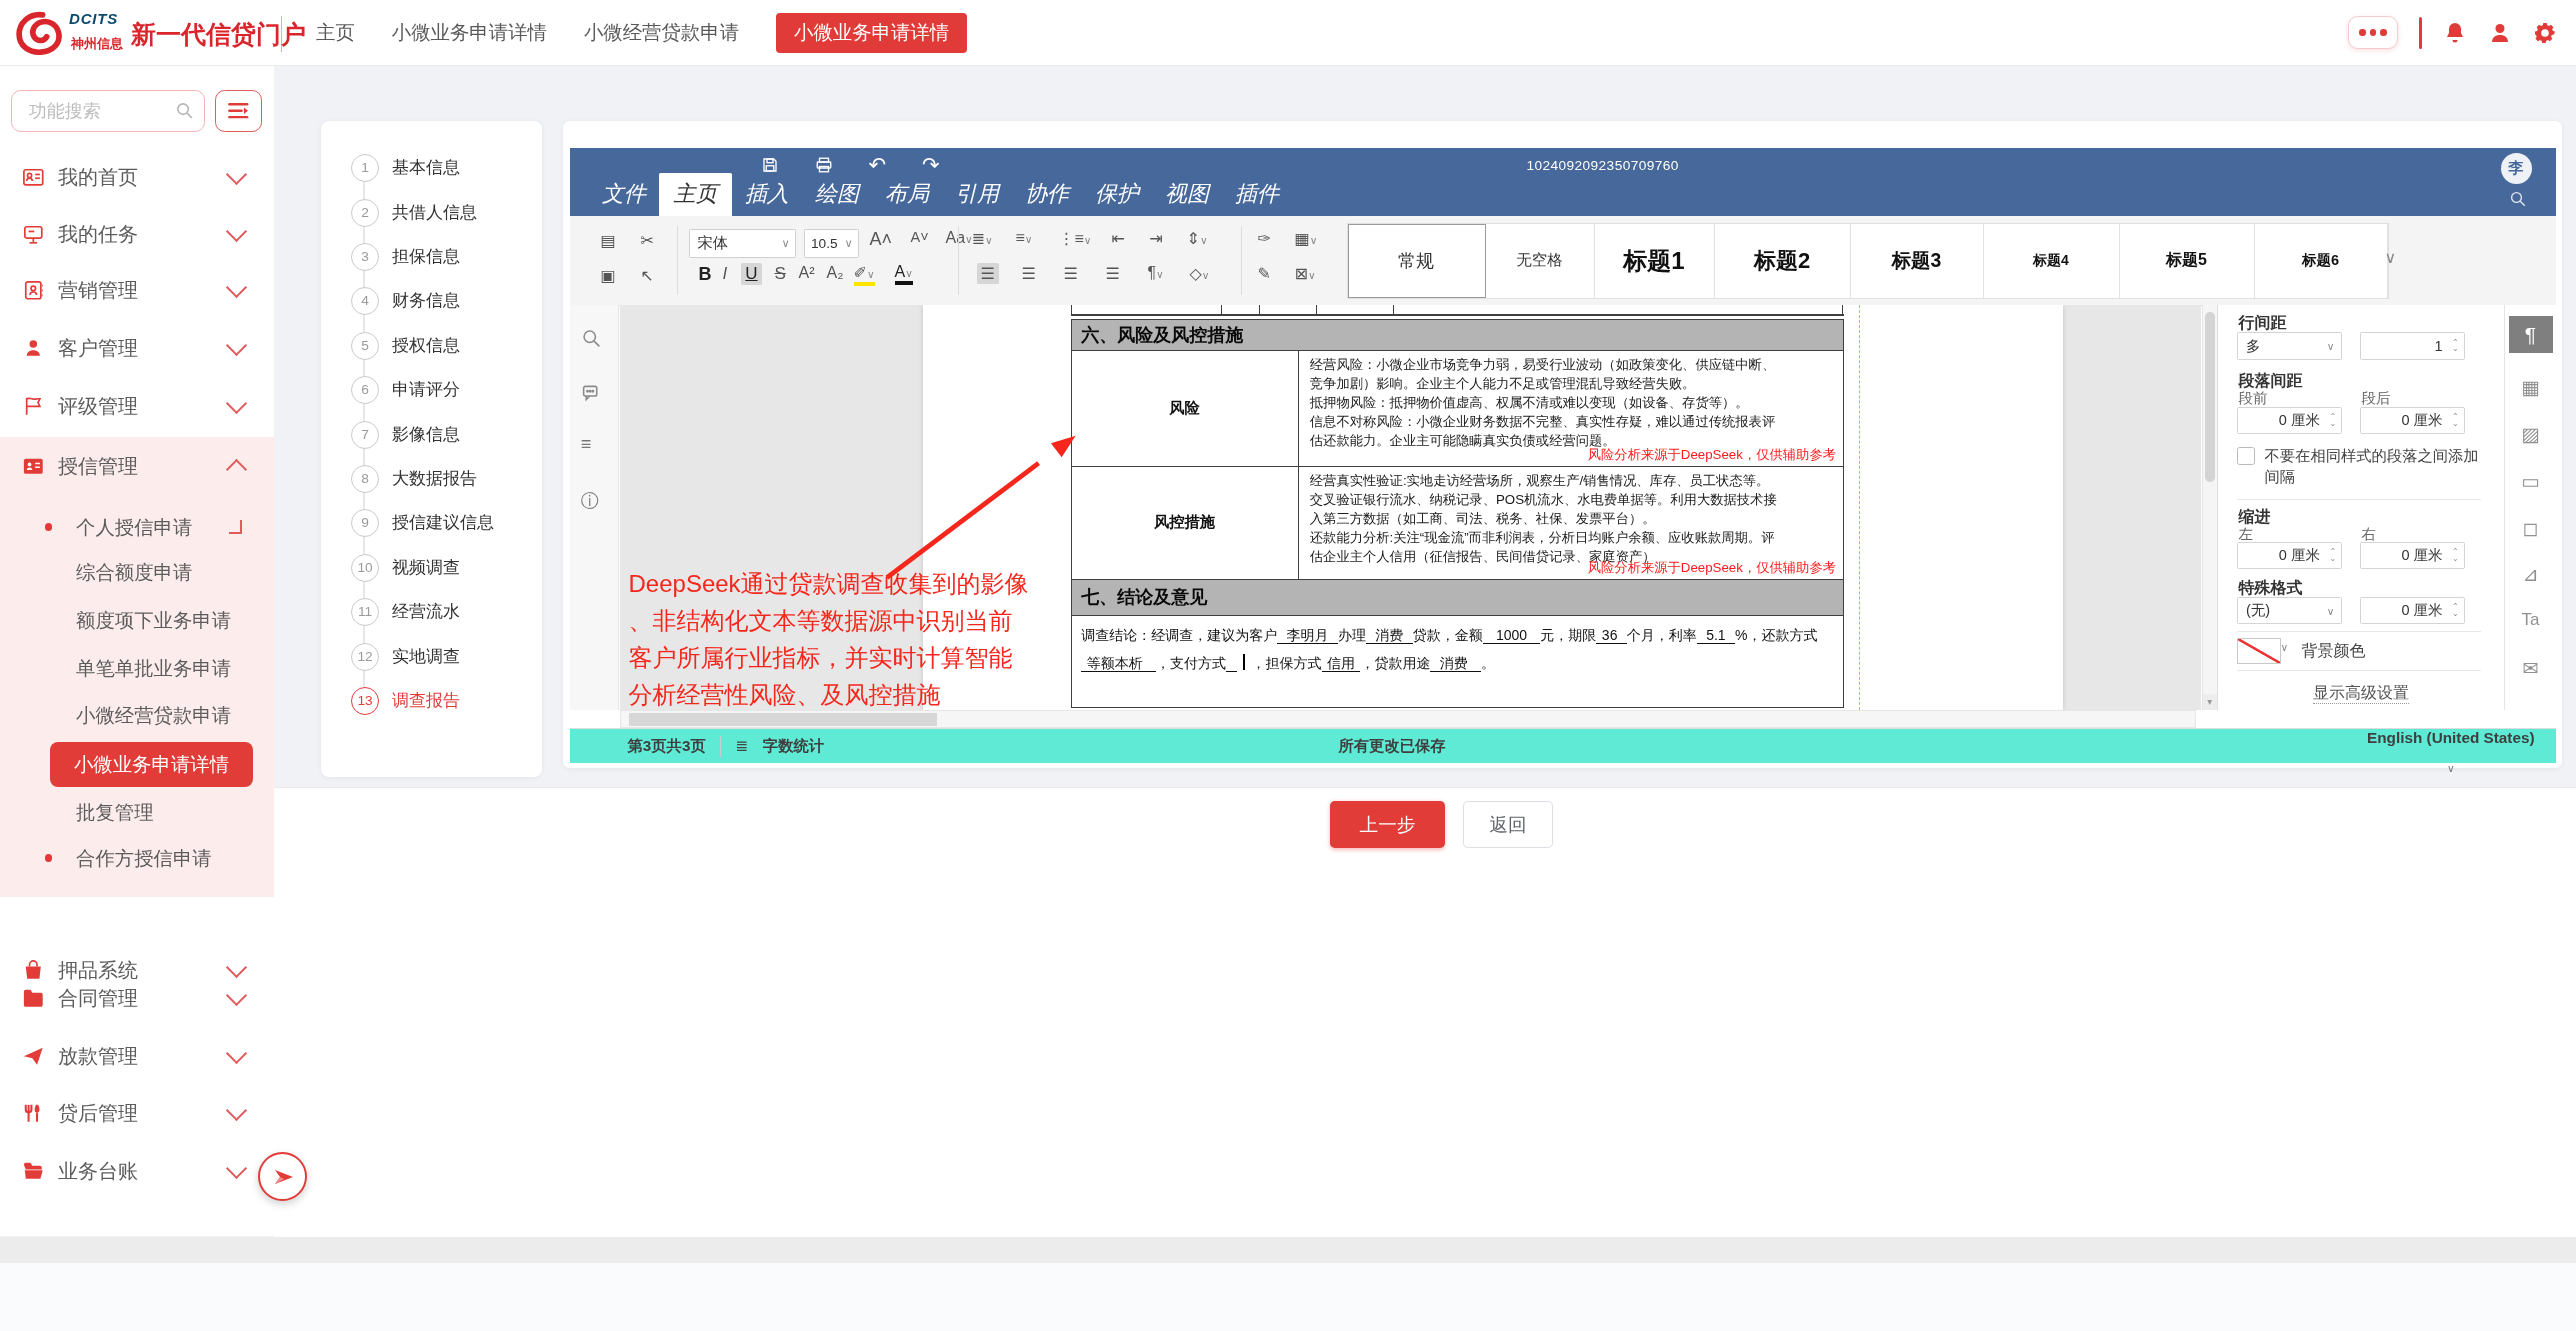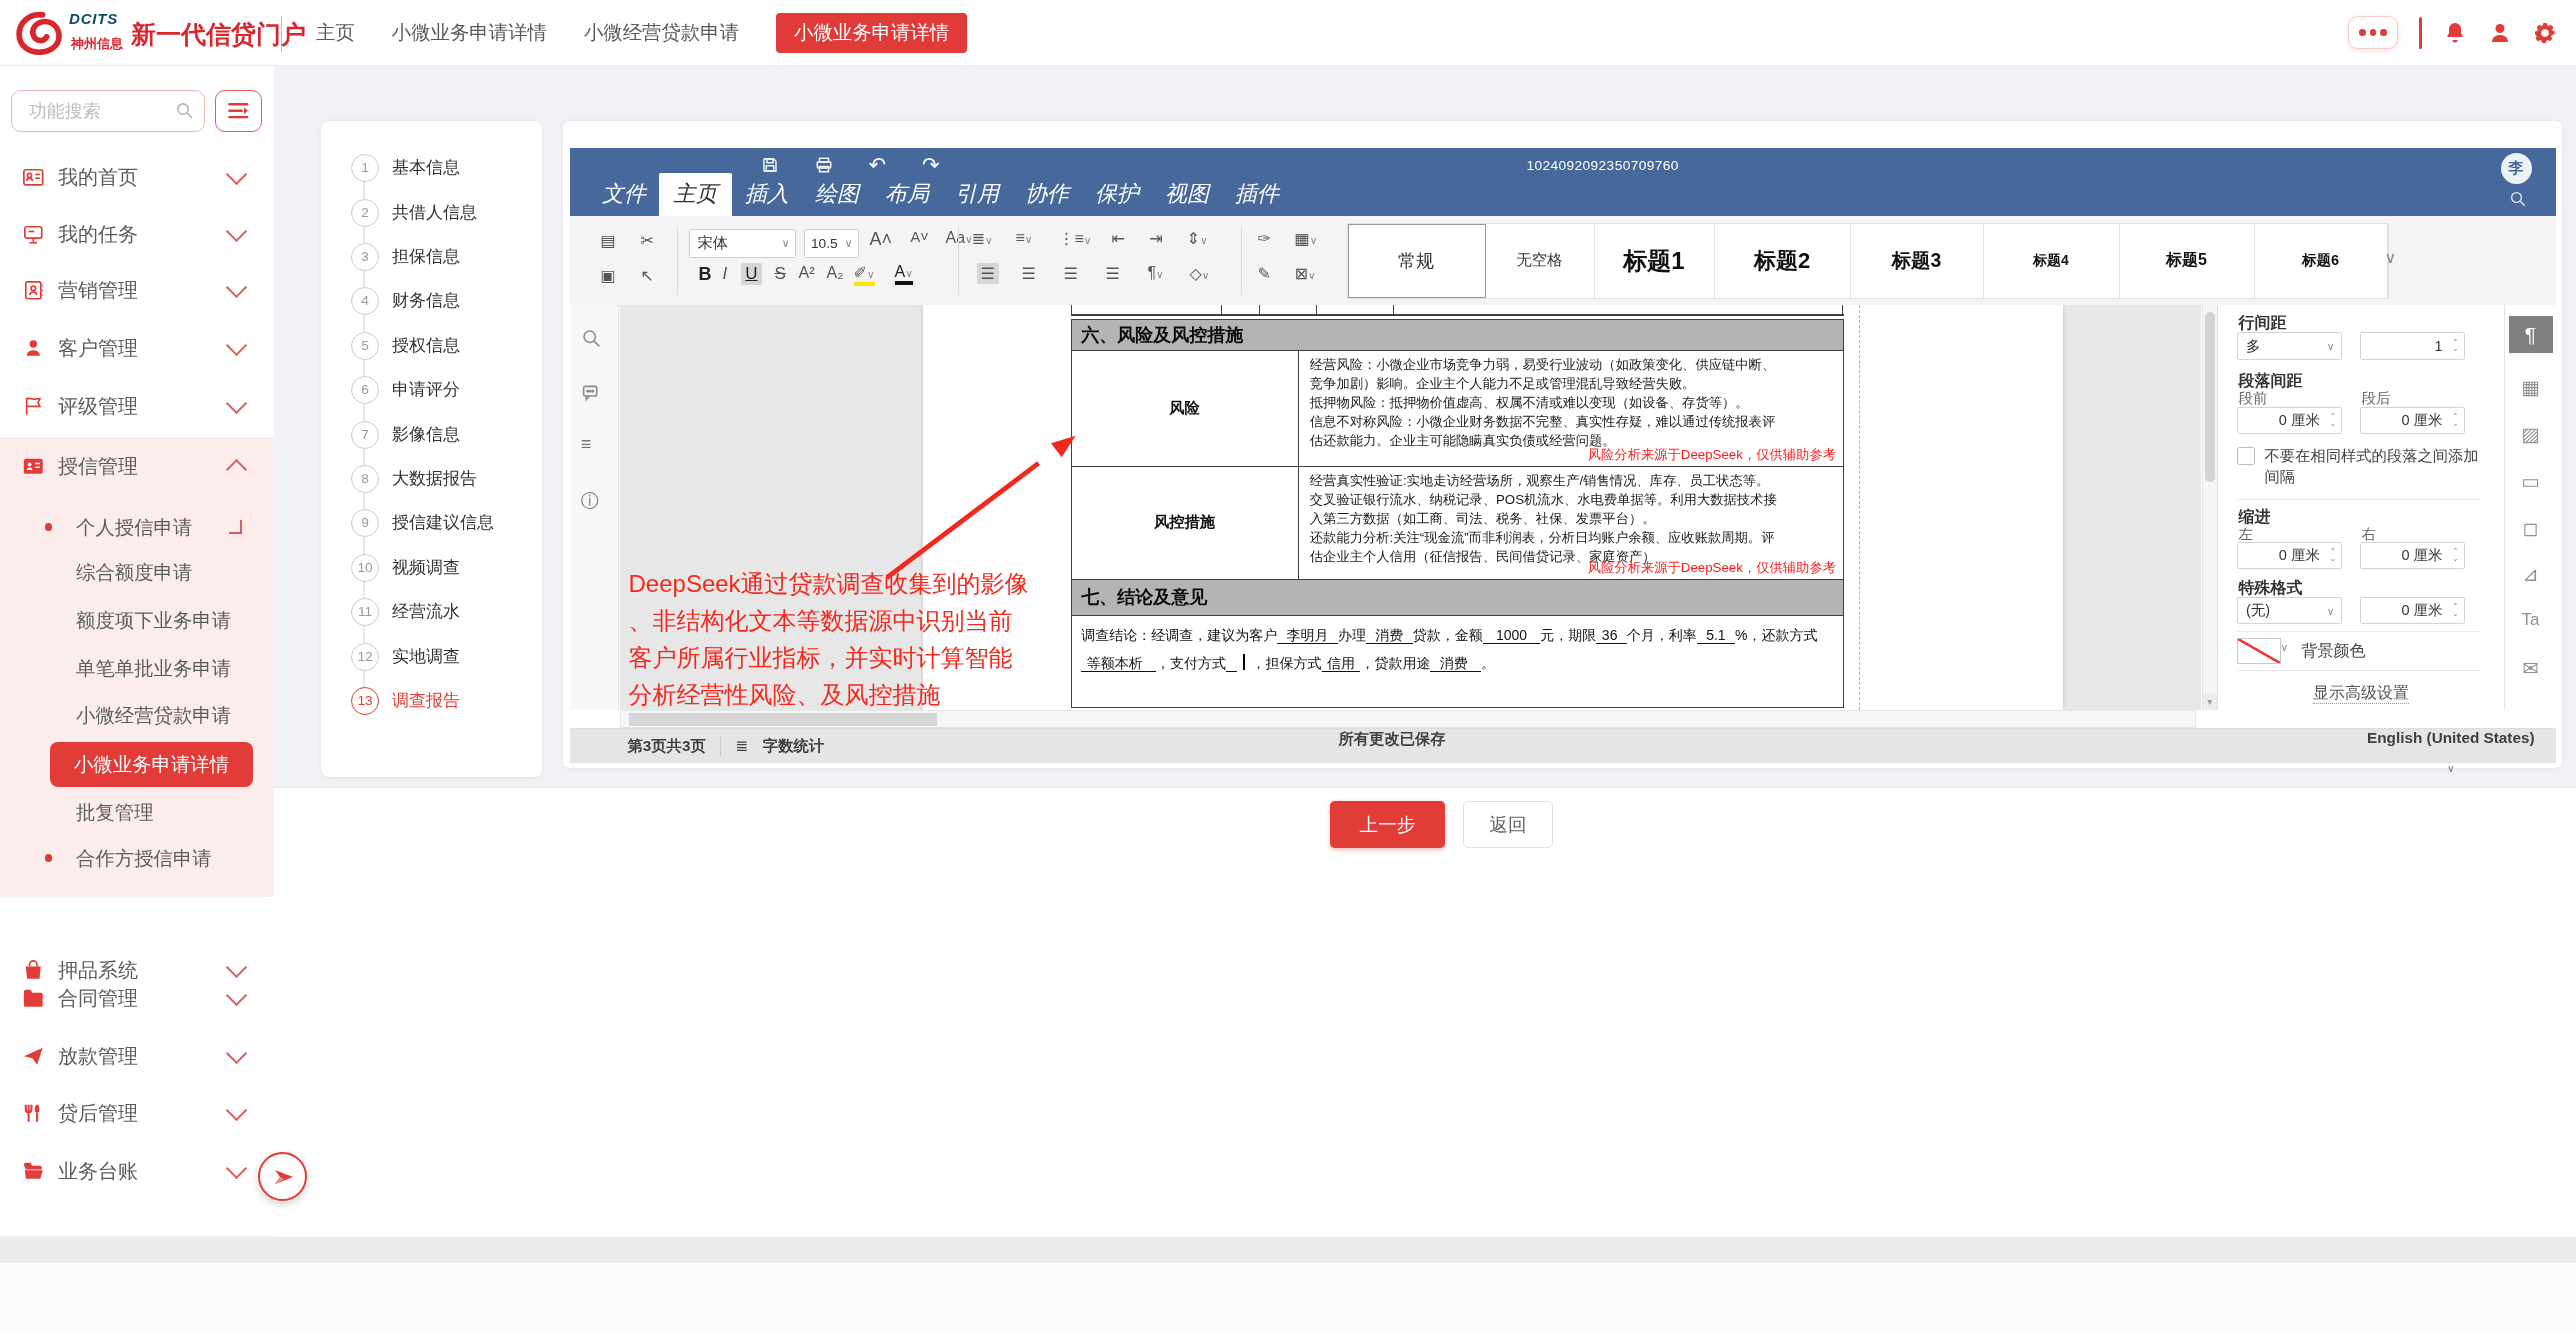--- a/index.html
+++ b/index.html
@@ -118,24 +118,24 @@
   .swatch{position:absolute;left:19.4px;top:333px;width:42px;height:24px;border:0.8px solid #c9c9c9;background:linear-gradient(to top right,#fff 46%,#e33 48%,#e33 52%,#fff 54%);}
   .swatch-cv{position:absolute;left:63px;top:336px;color:#8a8a8a;font-size:10.5px;}
   .adv-link{position:absolute;left:0;top:378px;width:287px;text-align:center;font-size:16px;color:#555;cursor:pointer;}
   .adv-link span{border-bottom:0.8px dotted #999;padding-bottom:1.6px;}
   .icon-rail{position:absolute;left:1934px;top:0;width:52px;height:405px;background:#fff;border-left:0.8px solid #e4e4e4;}
   .rail-tile{position:absolute;left:4px;top:11.3px;width:44px;height:37px;background:#7f7f7f;color:#fff;font-size:21px;display:flex;align-items:center;justify-content:center;cursor:pointer;}
   .rail-ic{position:absolute;left:0;width:52px;text-align:center;color:#909090;font-size:19.4px;cursor:pointer;}
 
   .hscroll{position:absolute;left:57px;top:589px;width:1576px;height:18px;background:#f6f6f6;border:0.8px solid #e6e6e6;box-sizing:border-box;}
   .hthumb{position:absolute;left:8px;top:1.6px;width:308px;height:13px;background:#d7d7d7;}
-  .status-bar{position:absolute;left:6.5px;top:607px;width:1986px;height:34px;background:#e5e5e5;border-top:0.8px solid #ddd;color:#3f3f3f;font-size:15.3px;font-weight:700;}
+  .status-bar{position:absolute;left:6.5px;top:607px;width:1986px;height:34px;background:#5eead4;border-top:0.8px solid #ddd;color:#3f3f3f;font-size:15.3px;font-weight:700;}
   .sb-left{position:absolute;left:58px;top:0;height:34px;display:flex;align-items:center;gap:14.5px;}
   .sb-sep{width:0.8px;height:21px;background:#ccc;}
-  .sb-center{position:absolute;left:769px;top:0;height:34px;display:flex;}
+  .sb-center{position:absolute;left:769px;top:0;height:34px;display:flex;align-items:center;}
   .sb-right{position:absolute;right:21px;top:0;height:34px;display:flex;align-items:center;gap:14.5px;flex-direction:column;}
   .sb-chev{font-size:10.5px;color:#777;font-weight:400;}
   .sb-icon{font-weight:400;color:#444;}
 
   
   .lower-panel{position:absolute;left:274px;top:787px;width:2302px;height:450px;background:#fff;border-top:0.8px solid #e9e9e9;}
   .btn-prev{position:absolute;left:1330px;top:801px;width:115px;height:47px;background:#e23c39;border-radius:4.8px;color:#fff;font-size:18.6px;display:flex;align-items:center;justify-content:center;cursor:pointer;box-shadow:0 1.6px 4px rgba(226,60,57,.35);}
   .btn-back{position:absolute;left:1463px;top:801px;width:90px;height:47px;background:#fff;border:0.8px solid #dcdfe6;border-radius:4.8px;color:#5f6368;font-size:18.6px;display:flex;align-items:center;justify-content:center;cursor:pointer;box-sizing:border-box;}
   .footer-strip{position:absolute;left:0;top:1237px;width:2576px;height:26px;background:#ececec;}
   .below-strip{position:absolute;left:0;top:1263px;width:2576px;height:69px;background:#fafbfc;}

